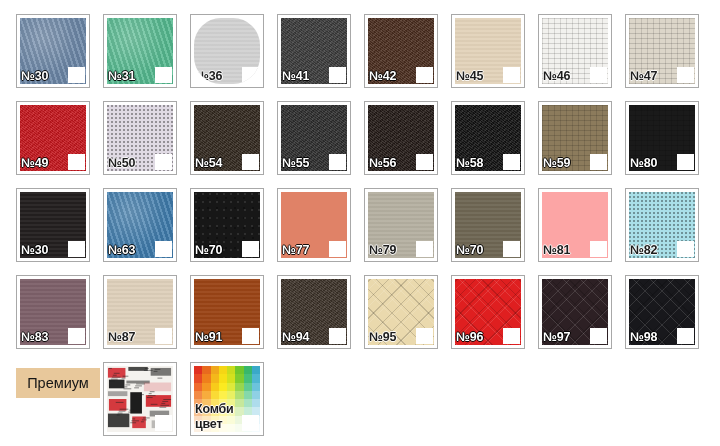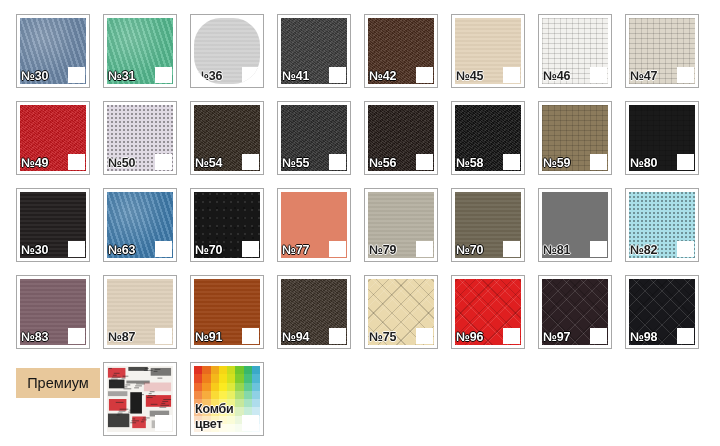--- a/index.html
+++ b/index.html
@@ -262,21 +262,21 @@
         <div class="corner-box"></div>
       </div>
     </div>
     <div class="swatch-tile" style="left: 451px; top: 188px;">
       <div class="swatch-inner tex-soft" style="background-color: rgb(110, 102, 83);">
         <span class="swatch-label lbl-light">№70</span>
         <div class="corner-box"></div>
       </div>
     </div>
     <div class="swatch-tile" style="left: 538px; top: 188px;">
-      <div class="swatch-inner tex-flat" style="background-color: #737373;">
+      <div class="swatch-inner tex-flat" style="background-color: #fca5a5;">
         <span class="swatch-label lbl-dark">№81</span>
         <div class="corner-box"></div>
       </div>
     </div>
     <div class="swatch-tile" style="left: 625px; top: 188px;">
       <div class="swatch-inner tex-speck" style="background-color: rgb(169, 223, 232);">
         <span class="swatch-label lbl-dark">№82</span>
         <div class="corner-box"></div>
       </div>
     </div>
@@ -299,21 +299,21 @@
       </div>
     </div>
     <div class="swatch-tile" style="left: 277px; top: 275px;">
       <div class="swatch-inner tex-grain" style="background-color: rgb(60, 49, 40);">
         <span class="swatch-label lbl-light">№94</span>
         <div class="corner-box"></div>
       </div>
     </div>
     <div class="swatch-tile" style="left: 364px; top: 275px;">
       <div class="swatch-inner tex-quilt" style="background-color: rgb(234, 217, 173);">
-        <span class="swatch-label lbl-dark">№75</span>
+        <span class="swatch-label lbl-dark">№95</span>
         <div class="corner-box"></div>
       </div>
     </div>
     <div class="swatch-tile" style="left: 451px; top: 275px;">
       <div class="swatch-inner tex-quilt" style="background-color: rgb(223, 31, 32);">
         <span class="swatch-label lbl-light">№96</span>
         <div class="corner-box"></div>
       </div>
     </div>
     <div class="swatch-tile" style="left: 538px; top: 275px;">

